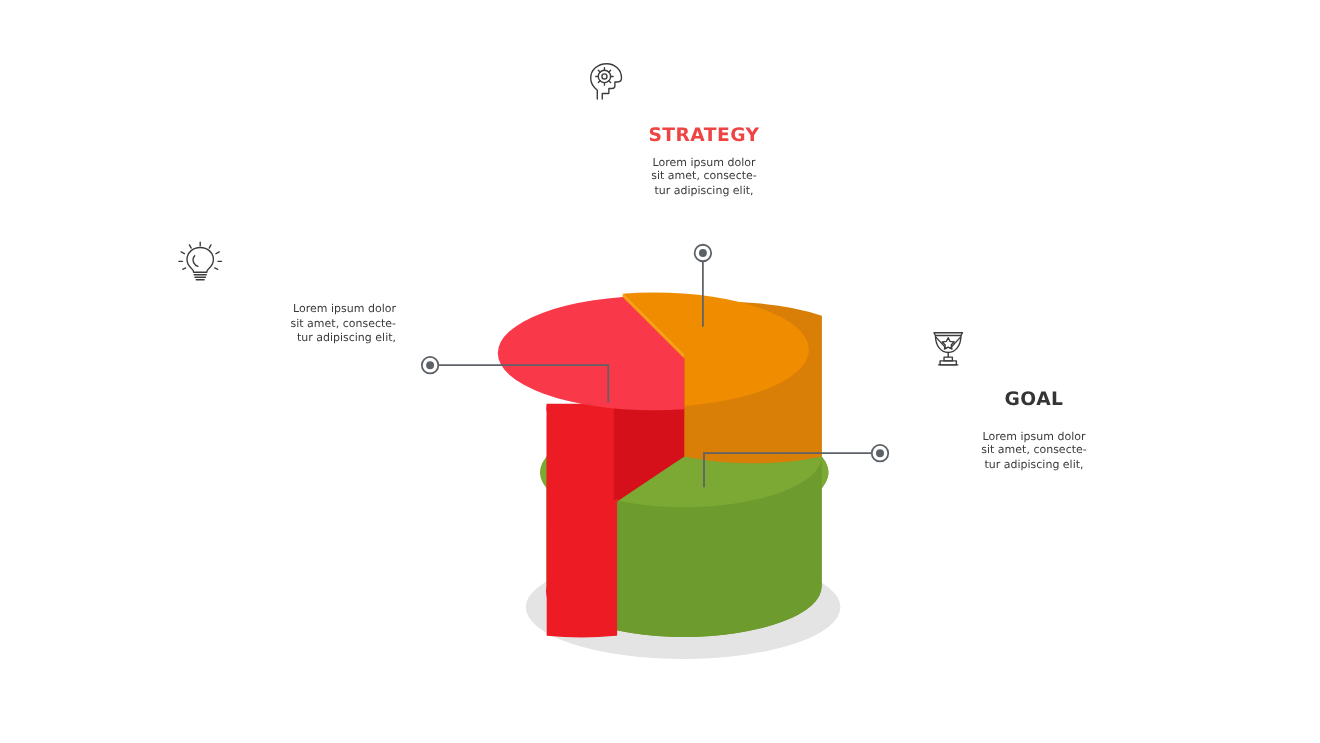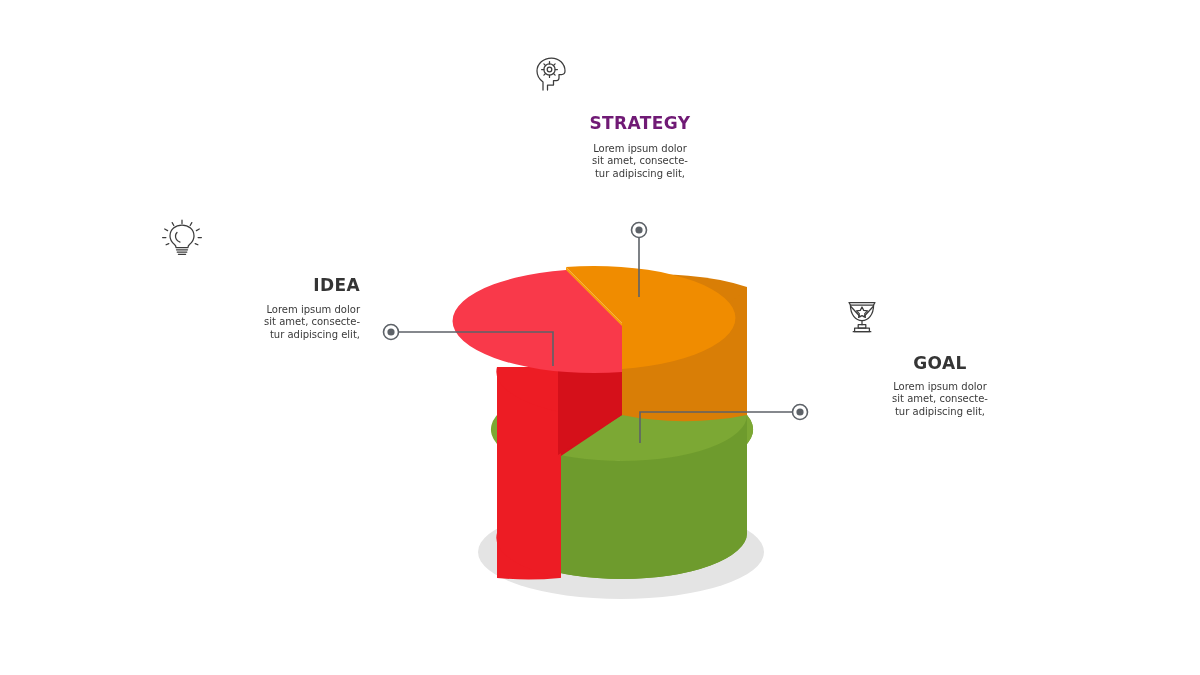--- a/index.html
+++ b/index.html
@@ -35,21 +35,21 @@
   #blk-strategy .title { margin-bottom:10px; }
 
   
   #blk-idea { left:160px; top:218px; width:200px; text-align:right; }
   #blk-idea .icon { margin:0 0 14px auto; }
   #blk-idea .title { margin-bottom:9px; }
 
   
   #blk-goal { left:840px; top:294px; width:200px; text-align:center; }
   #blk-goal .icon { margin:0 auto 16px; }
-  #blk-goal .title { margin-bottom:8px; }
+  #blk-goal .title { margin-bottom:19px; }
 
   svg { display:block; overflow:visible; }
   .ln { fill:none; stroke:#5d6268; stroke-width:1.6; }
   .icn { fill:none; stroke:#3c3c3c; stroke-width:1.25;
          stroke-linecap:round; stroke-linejoin:round; }
   #chart { position:absolute; left:0; top:0; }
 </style>
 </head>
 <body>
 
@@ -125,21 +125,21 @@
                    H17.5 V38"></path>
           <circle cx="19.5" cy="17.5" r="5.6"></circle>
           <circle cx="19.5" cy="17.5" r="2.3"></circle>
           <path d="M19.5 9.6 v2.3 M19.5 23.1 v2.3
                    M11.6 17.5 h2.3 M25.1 17.5 h2.3
                    M13.9 11.9 l1.7 1.7 M23.4 21.4 l1.7 1.7
                    M25.1 11.9 l-1.7 1.7 M15.6 21.4 l-1.7 1.7"></path>
         </g>
       </svg>
     </span>
-    <div class="title" style="color: #701a75;">STRATEGY</div>
+    <div class="title" style="color: #ef4444;">STRATEGY</div>
     <div class="body" style="color: rgb(58, 58, 58);">Lorem ipsum dolor
 sit amet, consecte-
 tur adipiscing elit,</div>
   </div>
 
   <div class="block" id="blk-idea">
     <span class="icon">
       <svg width="44" height="44" viewBox="0 0 44 44">
         <g class="icn">
           <path d="M14.5 26.5 C11.5 24 10 21 10 18 C10 11.5 15.5 7 22 7
@@ -149,21 +149,20 @@
           <path d="M16.5 31.8 h11 M17.2 34.1 h9.6 M18.4 36.3 h7.2"></path>
           <path d="M17 14.5 C15.6 16 15.1 18.6 16.2 21 C17 22.7 18.6 23.8 20 24.2"></path>
           <path d="M22 2.2 v3.3
                    M12.2 4.6 l1.6 2.9 M31.8 4.6 l-1.6 2.9
                    M4.7 11 l2.9 1.6 M39.3 11 l-2.9 1.6
                    M2.6 19.6 h3.3 M38.1 19.6 h3.3
                    M6.1 26.8 l2.7 -1.2 M37.9 26.8 l-2.7 -1.2"></path>
         </g>
       </svg>
     </span>
-    <div class="title" style="color: rgb(53, 53, 53);">IDEA</div>
     <div class="body" style="color: rgb(58, 58, 58);">Lorem ipsum dolor
 sit amet, consecte-
 tur adipiscing elit,</div>
   </div>
 
   <div class="block" id="blk-goal">
     <span class="icon">
       <svg width="44" height="44" viewBox="0 0 44 44">
         <g class="icn">
           <path d="M9 8.5 H35 L33.6 11 H10.4 Z"></path>

